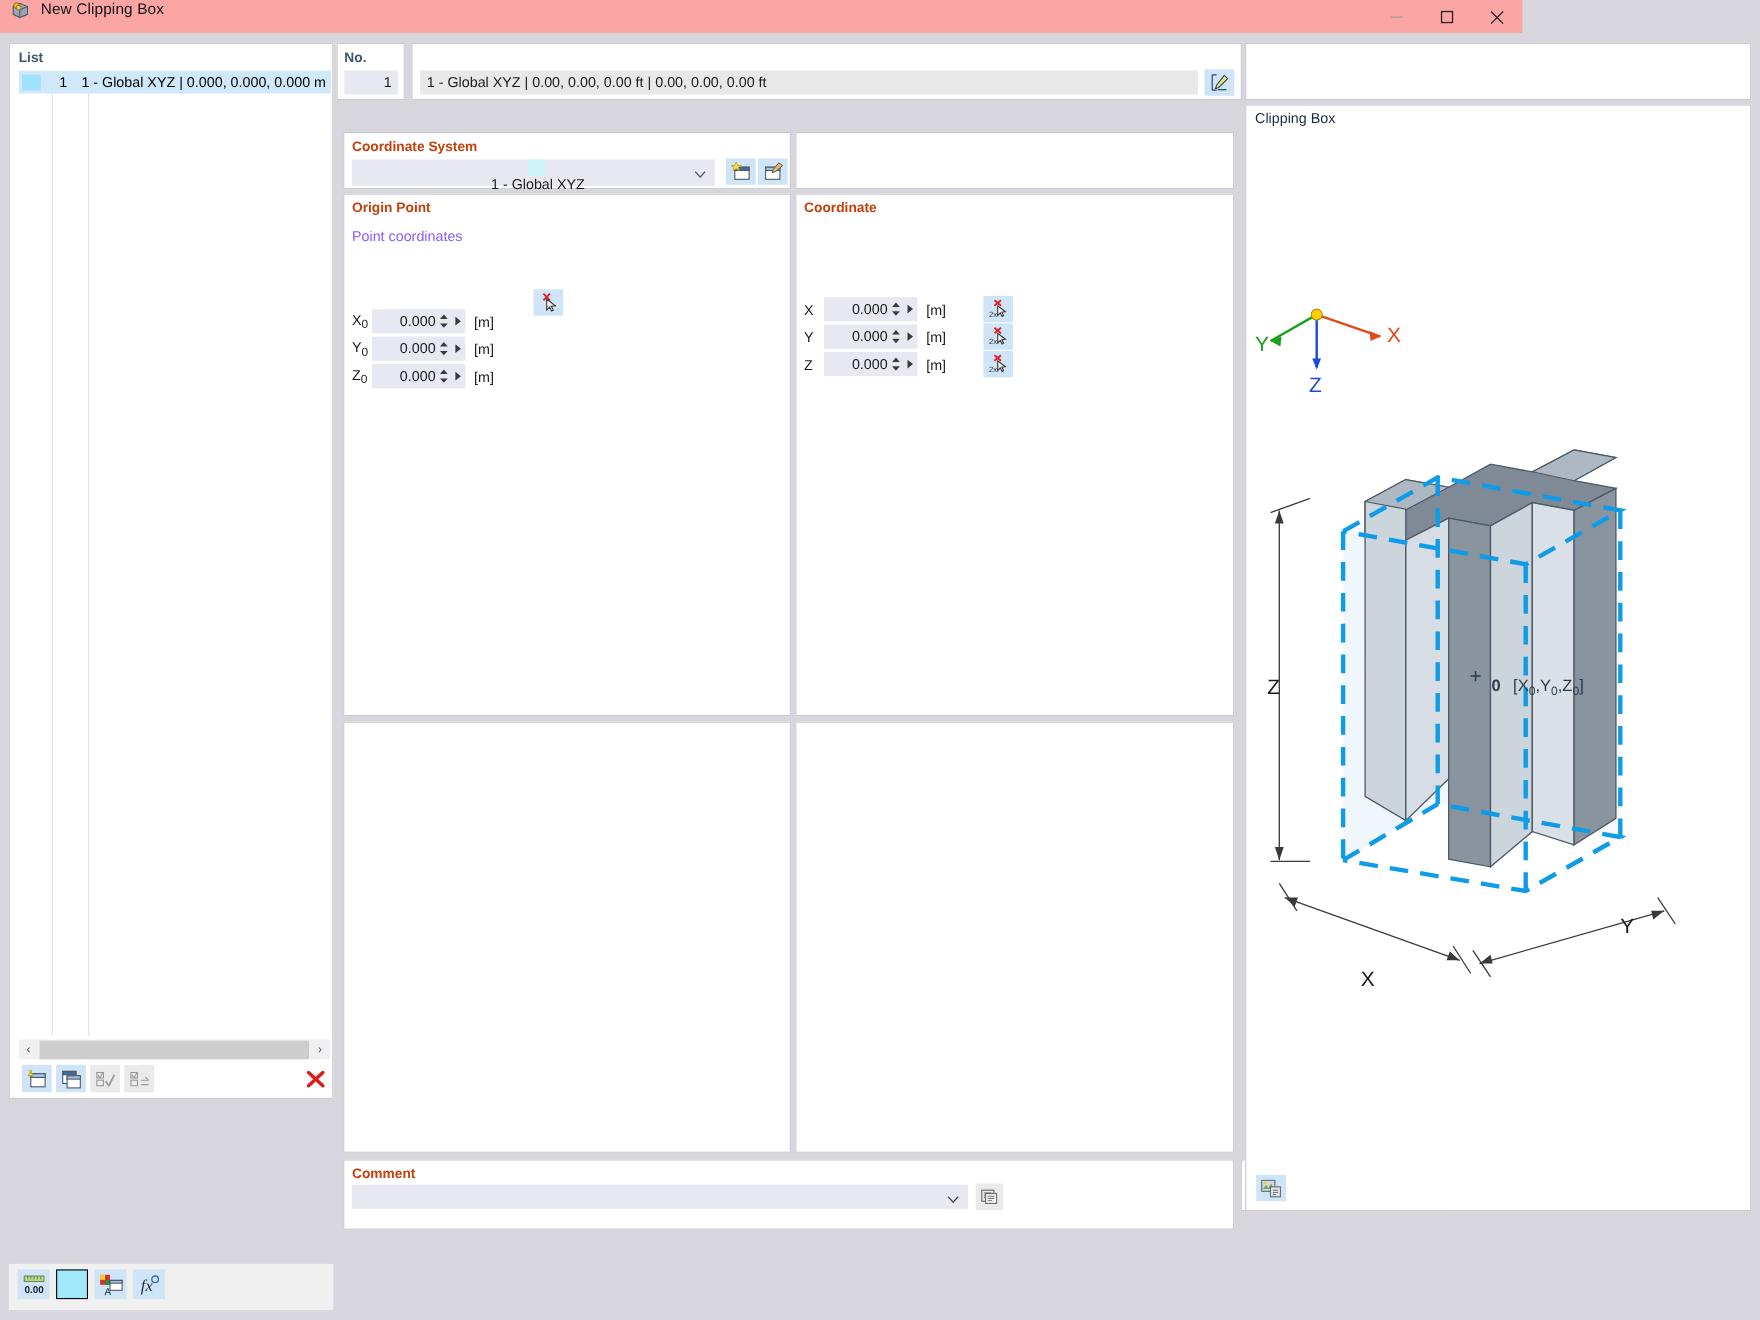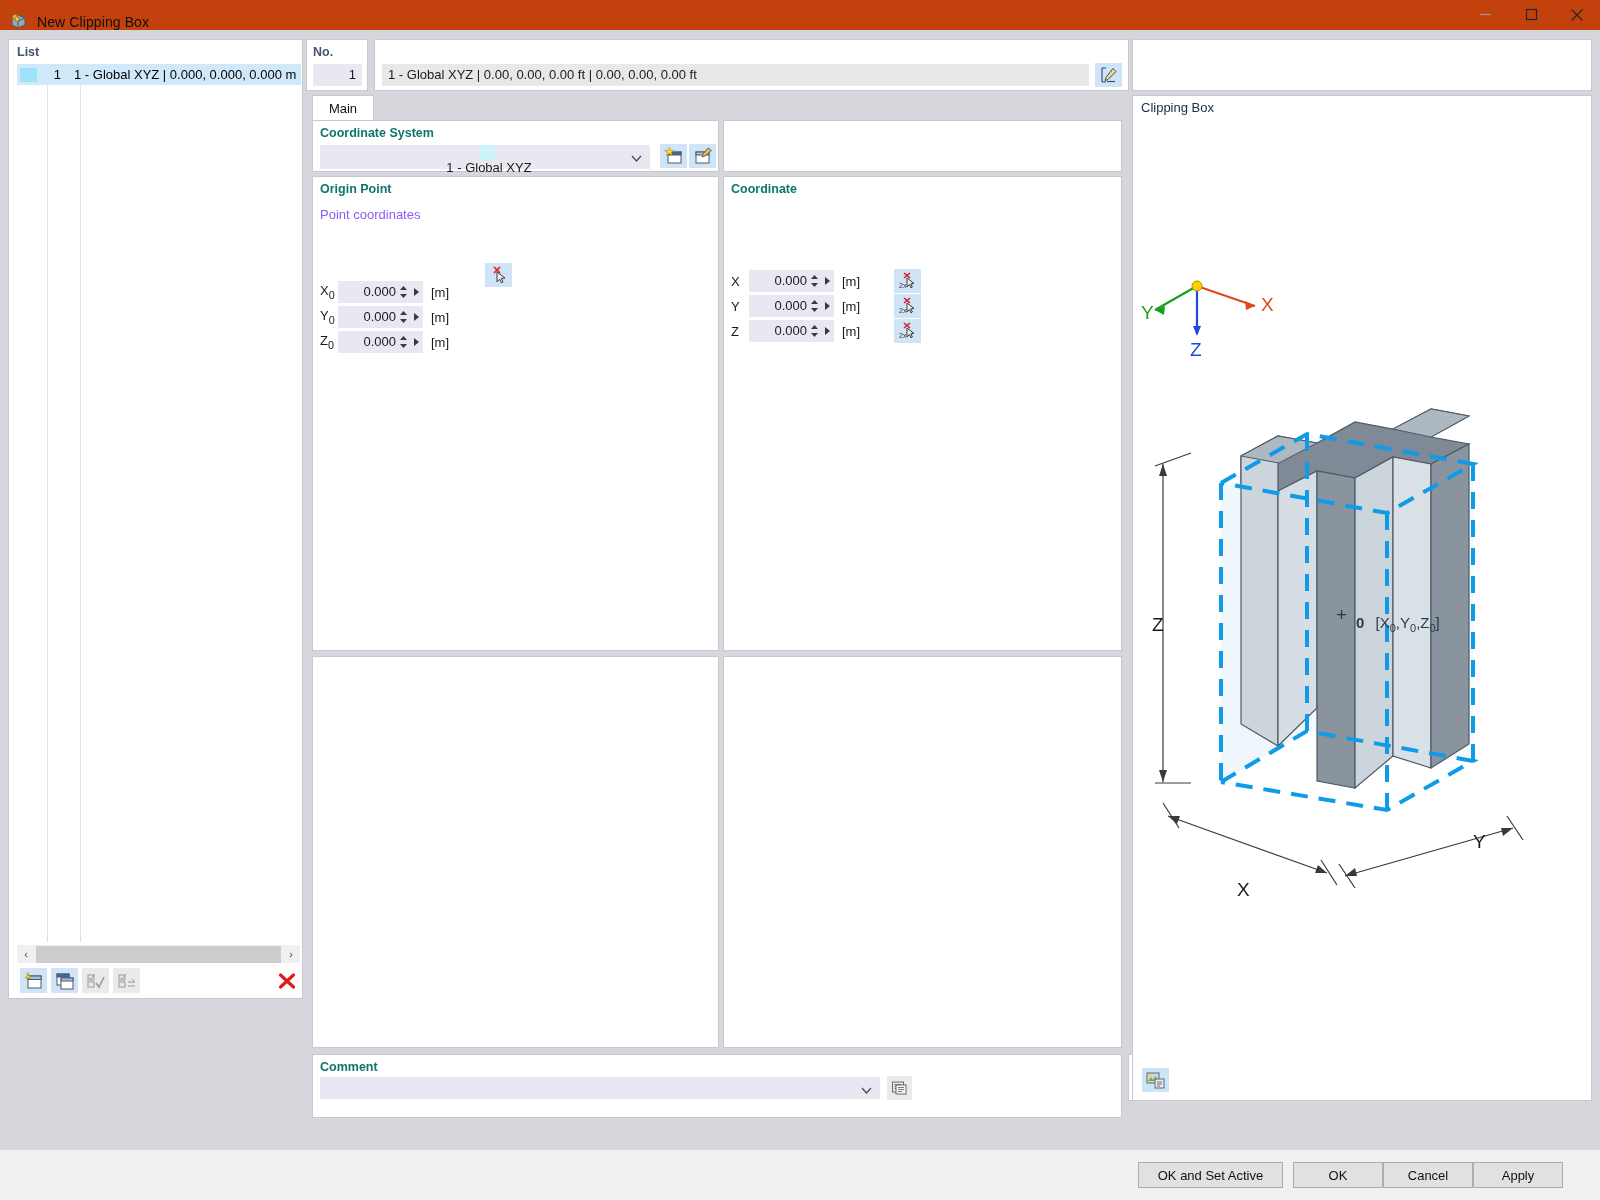--- a/index.html
+++ b/index.html
@@ -7,24 +7,24 @@
     margin: 0; padding: 0;
     width: 1600px; height: 1200px;
     overflow: hidden;
     font-family: "Liberation Sans", sans-serif;
     font-size: 13px;
     color: #1a1a1a;
     background: #d6d6dc;
   }
   
   #titlebar {
-    position: absolute; left: 0; top: 0; width: 1600px; height: 31px;
-    background: #c2410c;
+    position: absolute; left: 0; top: 0; width: 1384px; height: 31px;
+    background: #fca5a5;
     border-bottom: 1px solid #d4d4d4;
-    display: flex; align-items: flex-end;
+    display: flex; align-items: flex-start;
   }
   #titlebar .tb-icon {
     width: 18px; height: 18px; margin-left: 10px; margin-right: 9px;
     position: relative; flex: none;
   }
   #titlebar .tb-title {
     font-size: 14px; color: #111; letter-spacing: .1px;
   }
   #titlebar .tb-spacer { flex: 1 1 auto; }
   .wbtn {
@@ -145,21 +145,21 @@
     background: #fff; border: 1px solid #c8c8cf; border-bottom: none;
     display: flex; align-items: center; justify-content: center;
     font-size: 13px; color: #111;
   }
   
   .gbox {
     position: absolute; background: #fff; border: 1px solid #c8c8cf;
   }
   .gbox > .glbl {
     position: absolute; left: 7px; top: 5px;
-    font-weight: bold; font-size: 12.5px; color: #0f766e;
+    font-weight: bold; font-size: 12.5px; color: #c2410c;
   }
   .sublbl {
     position: absolute; font-size: 13px; color: #8b5cf6;
   }
   
   .combo {
     position: absolute; background: #e8e8f2; height: 24px;
     display: flex; align-items: center; flex-direction: column;
   }
   .combo .cswatch { width: 15px; height: 15px; background: #cdf3fb; margin-left: 5px; flex: none; }
@@ -366,23 +366,20 @@
         <svg width="18" height="16" viewBox="0 0 18 16">
           <path d="M2 1 H6 M2 1 V15 M2 15 H6" fill="none" stroke="#2b4a70" stroke-width="1.1"></path>
           <path d="M13 1.5 L16 4.5 L8 12.5 L5 13.5 L6 10.5 Z" fill="#f3e07a" stroke="#2b4a70" stroke-width="1"></path>
           <path d="M7 14.5 H15" stroke="#2b4a70" stroke-width="1.1"></path>
         </svg>
       </div>
     </div>
 
     <div id="toprightbox"></div>
 
-    <div id="tabstrip">
-      <div class="tab">Main</div>
-    </div>
 
     <div class="gbox" style="left:6px; top:81px; width:407px; height:52px;">
       <div class="glbl">Coordinate System</div>
       <div class="combo" style="left:7px; top:24px; width:330px;">
         <span class="cswatch"></span>
         <span class="ctext">1 - Global XYZ</span>
         <span class="carrow">
           <svg width="11" height="11" viewBox="0 0 11 11">
               <path d="M1 3 L5.5 8 L10 3" fill="none" stroke="#4a4a4a" stroke-width="1.2"></path>
             </svg>
@@ -656,20 +653,14 @@
           <rect x="9" y="7" width="9" height="9" fill="#eaeaea" stroke="#5a6a76" stroke-width="1"></rect>
           <path d="M11 10 H16 M11 12 H16 M11 14 H14" stroke="#5a6a76" stroke-width=".9"></path>
         </svg>
       </div>
     </div>
 
   </div>
 
   <div id="bar-sep"></div>
 
-  <div id="btnbar">
-    <div class="dbtn" style="left:1138px; width:145px;">OK and Set Active</div>
-    <div class="dbtn" style="left:1293px; width:90px;">OK</div>
-    <div class="dbtn" style="left:1383px; width:90px;">Cancel</div>
-    <div class="dbtn" style="left:1473px; width:90px;">Apply</div>
-  </div>
 
 </div>
 
 </body></html>

